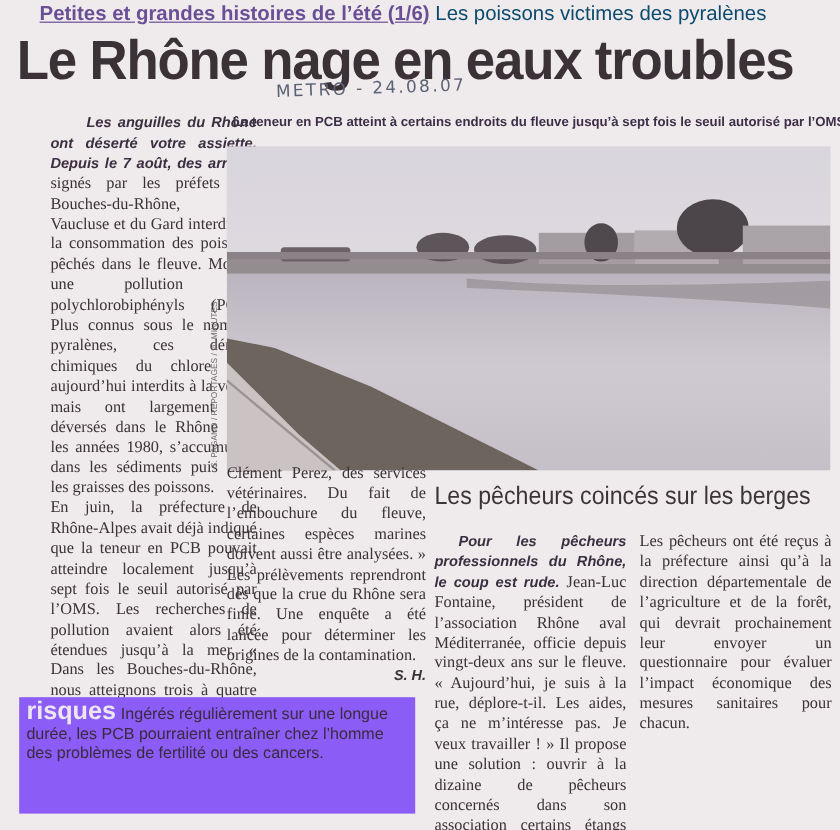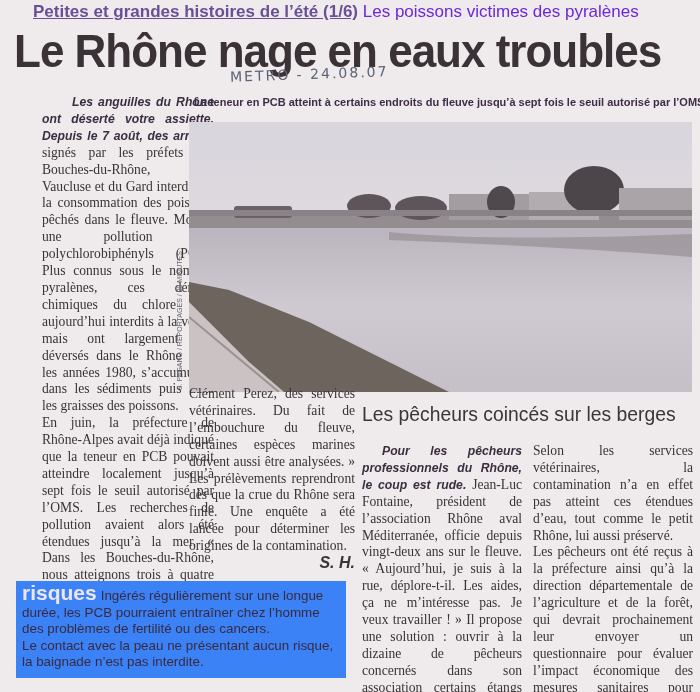--- a/index.html
+++ b/index.html
@@ -1,36 +1,36 @@
 <!DOCTYPE html>
 <html><head>
 <meta charset="utf-8">
 <style>
   html,body{margin:0;padding:0;}
   body{width:700px;height:692px;background:#efeaeb;position:relative;overflow:hidden;font-family:"Liberation Serif",serif;color:#3a3336;}
   .kicker{position:absolute;left:33px;top:2px;font-family:"Liberation Sans",sans-serif;font-size:17px;white-space:nowrap;}
   .kicker b{color:#6a4f96;font-weight:900;text-decoration:underline;}
-  .kicker span{color:#6d28d9;}
+  .kicker span{color:#0c4a6e;}
   .headline{position:absolute;left:14px;top:26px;font-family:"Liberation Sans",sans-serif;font-weight:900;font-size:44px;letter-spacing:-1px;color:#3a3236;transform:scaleY(1.05);white-space:nowrap;}
   .handwrite{position:absolute;left:230px;top:66px;font-family:"DejaVu Sans",sans-serif;font-size:14px;color:#5a6275;letter-spacing:2px;transform:rotate(-2deg);}
   .col{position:absolute;font-size:13.6px;line-height:16.9px;text-align:justify;}
   .col p{margin:0;text-indent:0;}
   .lead{font-family:"Liberation Sans",sans-serif;font-style:italic;font-weight:bold;font-size:12.2px;color:#3a2f40;}
   .col1{left:6px;top:94px;width:172px;margin-left:36px;}
   .col1 p.first{text-indent:30px;}
   .caption{position:absolute;left:194px;top:96px;font-family:"Liberation Sans",sans-serif;font-weight:bold;font-size:11px;color:#3d2e48;white-space:nowrap;}
   .photo{position:absolute;left:189px;top:122px;width:503px;height:270px;overflow:hidden;background:#d8d4d9;}
   .credit{position:absolute;left:176px;top:240px;width:12px;height:150px;font-family:"Liberation Sans",sans-serif;font-size:7px;color:#6a6670;writing-mode:vertical-rl;transform:rotate(180deg);white-space:nowrap;}
   .subhead{position:absolute;left:362px;top:402px;font-family:"Liberation Sans",sans-serif;font-size:21px;color:#3c3438;white-space:nowrap;transform:scaleX(0.92);transform-origin:left;}
   .col2{left:189px;top:386px;width:166px;}
   .col3{left:362px;top:443px;width:160px;}
   .col3 p.first{text-indent:20px;}
   .col4{left:533px;top:443px;width:160px;}
-  .sig{font-family:"Liberation Sans",sans-serif;font-weight:bold;font-style:italic;font-size:16px;float:right;}
-  .box{position:absolute;left:16px;top:581px;width:330px;height:97px;background:#3b82f6;padding:0;}
+  .sig{font-family:"Liberation Sans",sans-serif;font-weight:bold;font-style:italic;font-size:12px;float:right;}
+  .box{position:absolute;left:16px;top:581px;width:330px;height:97px;background:#8b5cf6;padding:0;}
   .box .txt{position:absolute;left:6px;top:4px;width:320px;font-family:"Liberation Sans",sans-serif;font-size:13.4px;line-height:16.5px;color:#3a2a40;}
   .box .tag{font-family:"Liberation Sans",sans-serif;font-weight:900;font-size:21px;color:#ece6f0;margin-right:4px;}
 </style>
 </head>
 <body>
 
 <div class="kicker">
   <b>Petites et grandes histoires de l’été (1/6)</b>
   <span>Les poissons victimes des pyralènes</span>
 </div>
@@ -81,22 +81,20 @@
   <p><span>Clément Perez, des services vétérinaires. Du fait de l’embouchure du fleuve, certaines espèces marines doivent aussi être analysées. » Les prélèvements reprendront dès que la crue du Rhône sera finie. Une enquête a été lancée pour déterminer les origines de la contamination.</span> <span class="sig">S. H.</span></p>
 </div>
 
 <div class="subhead">Les pêcheurs coincés sur les berges</div>
 
 <div class="col col3">
   <p class="first"><span class="lead">Pour les pêcheurs professionnels du Rhône, le coup est rude.</span><span> Jean-Luc Fontaine, président de l’association Rhône aval Méditerranée, officie depuis vingt-deux ans sur le fleuve. « Aujourd’hui, je suis à la rue, déplore-t-il. Les aides, ça ne m’intéresse pas. Je veux travailler ! » Il propose une solution : ouvrir à la dizaine de pêcheurs concernés dans son association certains étangs qui leur sont pour l’instant interdits.</span></p>
 </div>
 
 <div class="col col4">
-  <p>Selon les services vétérinaires, la contamination n’a en effet pas atteint ces étendues d’eau, tout comme le petit Rhône, lui aussi préservé.</p>
   <p><span>Les pêcheurs ont été reçus à la préfecture ainsi qu’à la direction départementale de l’agriculture et de la forêt, qui devrait prochainement leur envoyer un questionnaire pour évaluer l’impact économique des mesures sanitaires pour chacun.</span> </p>
 </div>
 
 <div class="box">
   <div class="txt">
     <span class="tag">risques</span><span>Ingérés régulièrement sur une longue durée, les PCB pourraient entraîner chez l’homme des problèmes de fertilité ou des cancers.</span><br>
-    <span>Le contact avec la peau ne présentant aucun risque, la baignade n’est pas interdite.</span>
   </div>
 </div>
 
 </body></html>

